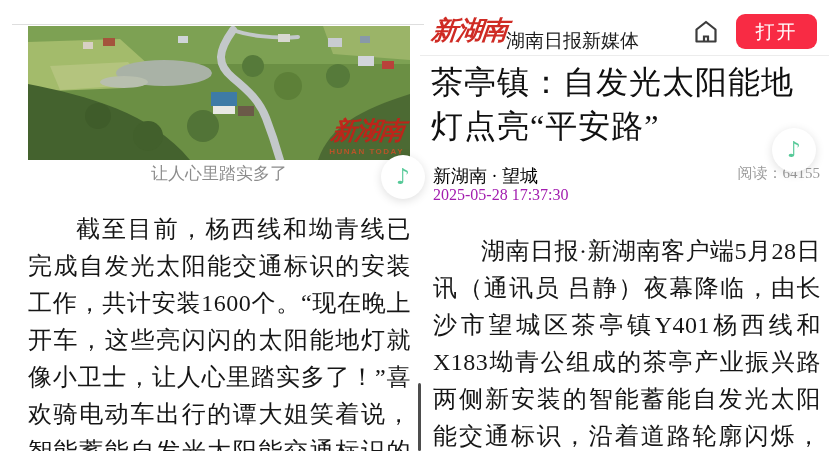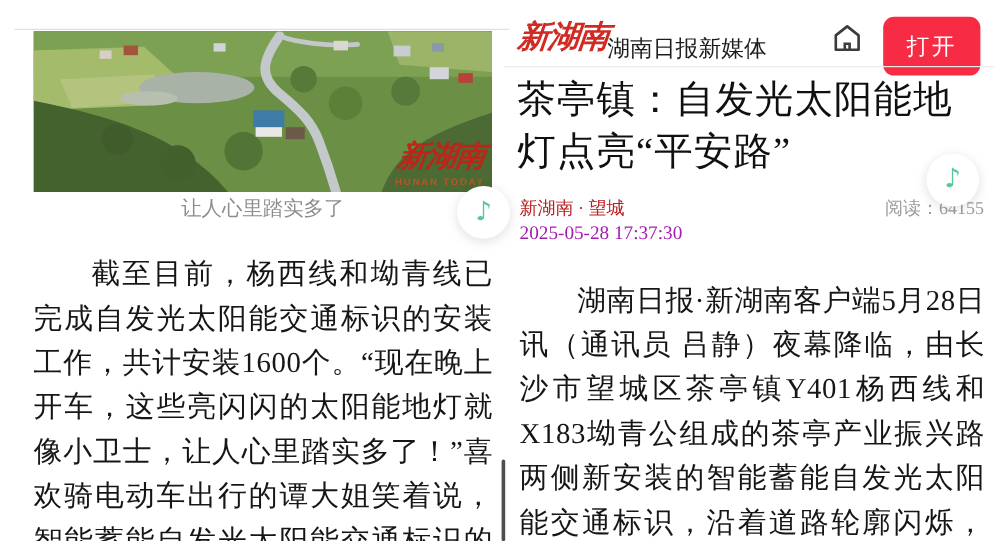--- a/index.html
+++ b/index.html
@@ -21,30 +21,30 @@
       text-indent:2em; color:#161616; overflow:hidden; letter-spacing:0.5px; }
   .body-left  { left:28px;  top:211px; width:383px; height:240px; }
   .body-right { left:433px; top:233px; width:388px; height:218px; }
 
   
   .logo { position:absolute; left:432px; top:13px; font-size:26px; font-weight:bold; font-style:italic;
       color:#cf2b24; transform:skewX(-6deg); letter-spacing:-1px; }
   .brand { position:absolute; left:506px; top:28px; font-size:19px; color:#1c1c1c; }
   .home-btn { position:absolute; left:690px; top:17px; width:32px; height:32px; display:flex;
       align-items:center; justify-content:center; cursor:pointer; background:none; border:none; }
-  .open-btn { position:absolute; left:736px; top:14px; width:81px; height:49px; background:#f82b44;
+  .open-btn { position:absolute; left:736px; top:14px; width:81px; height:35px; background:#f82b44;
       color:#ffffff; border:none; border-radius:9px; font-size:19px; letter-spacing:2px;
       display:flex; align-items:center; justify-content:center; cursor:pointer;
       font-family:"Liberation Sans",sans-serif; }
   .header-divider { position:absolute; left:420px; top:55px; width:409px; height:1px; background:#ececec; }
 
   
   .title { position:absolute; left:431px; top:60px; width:394px; font-size:32px; line-height:44px;
       font-weight:normal; color:#101010; letter-spacing:1px; }
-  .meta-source { position:absolute; left:433px; top:164px; font-size:15px; color:#b91c1c; }
+  .meta-source { position:absolute; left:433px; top:164px; font-size:18px; color:#000000; }
   .meta-reads  { position:absolute; right:9px;  top:164px; font-size:15px; color:#9c9c9c; }
   .meta-date   { position:absolute; left:433px; top:186px; font-size:16px; color:#a21caf; }
 
   
   .audio-bubble { position:absolute; width:44px; height:44px; border-radius:50%; background:#ffffff;
       box-shadow:0 2px 10px rgba(0,0,0,.13); display:flex; align-items:center; justify-content:center;
       cursor:pointer; border:none; }
   .audio-bubble .note { color:#56c998; font-size:22px; font-family:"DejaVu Sans",sans-serif; line-height:1; }
   .bubble-left  { left:381px; top:155px; }
   .bubble-right { left:772px; top:128px; }

